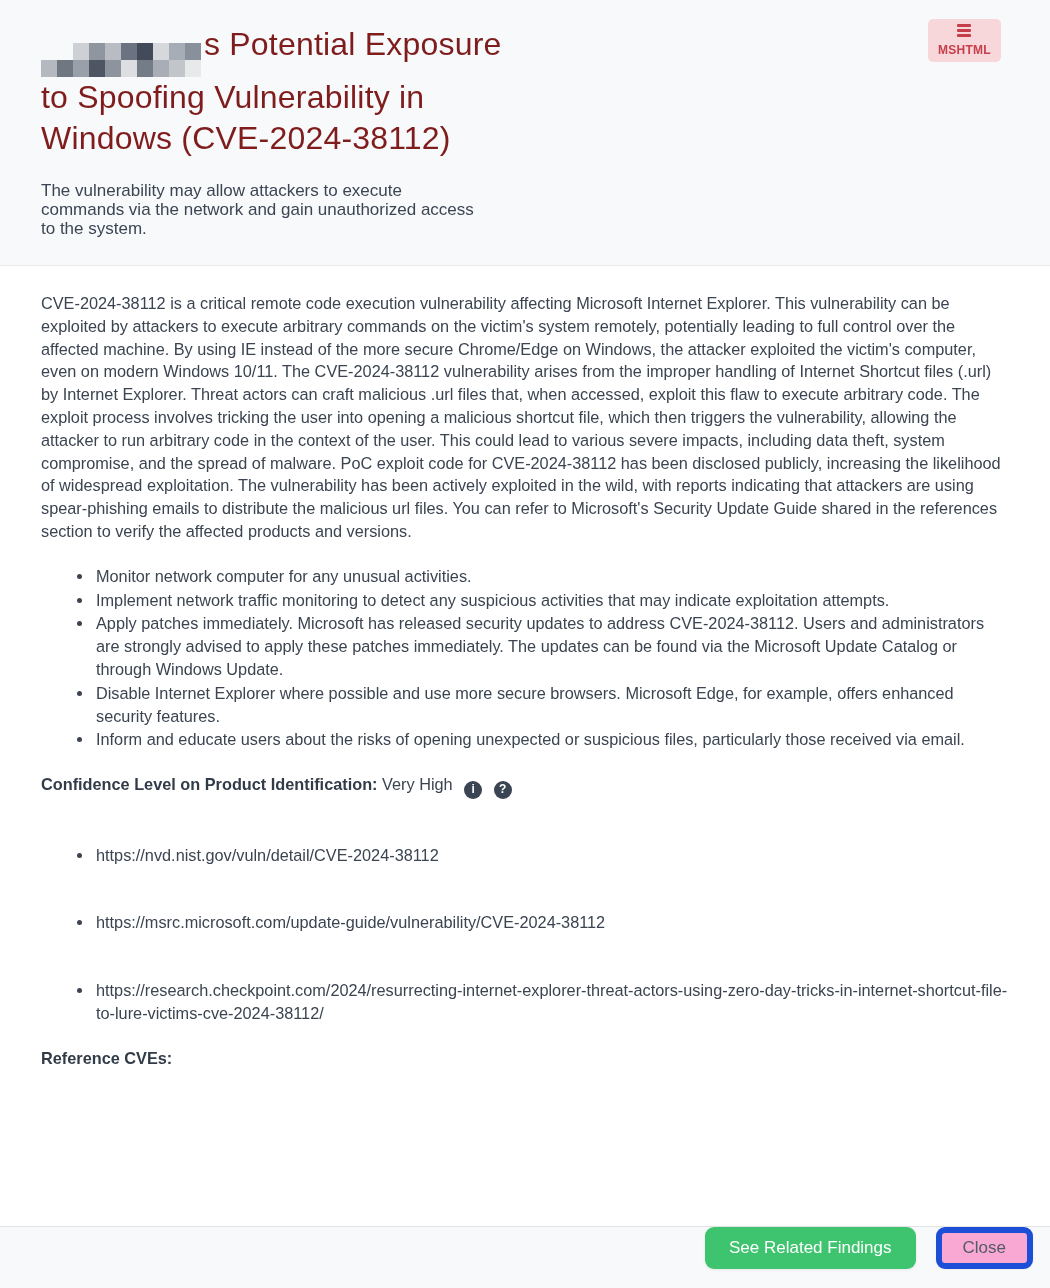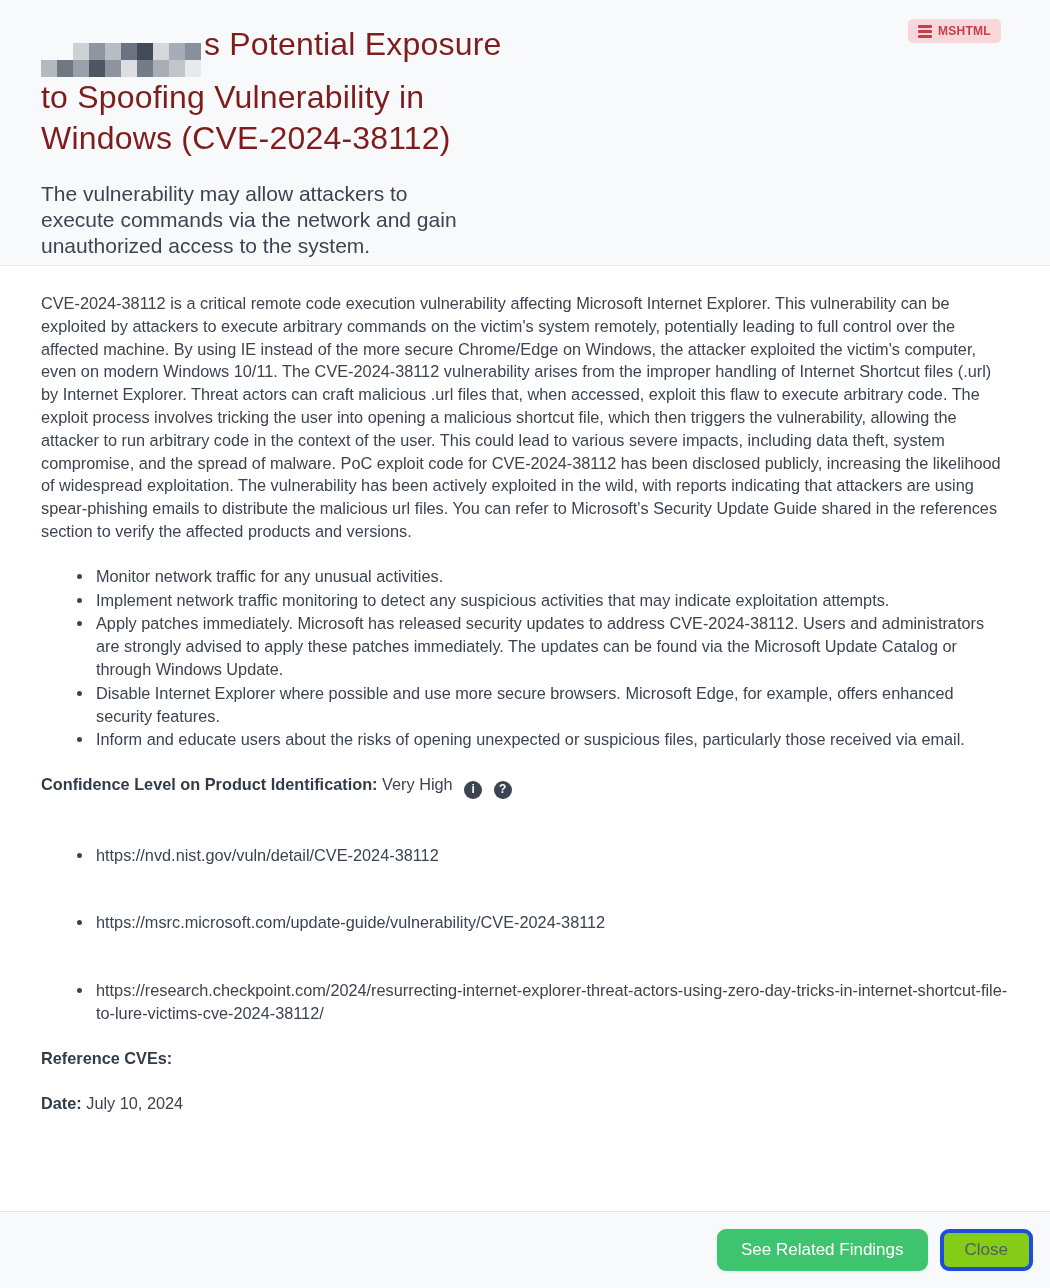--- a/index.html
+++ b/index.html
@@ -37,41 +37,42 @@
     width: 160px;
     height: 34px;
     vertical-align: -5px;
     margin-right: 3px;
     overflow: hidden;
   }
   .redaction .px { width: 16px; height: 17px; display: block; }
   .subtitle {
     margin: 22px 0 0;
     width: 440px;
-    font-size: 21px;
-    line-height: 26px;
+    font-size: 17px;
+    line-height: 19px;
     color: #3c4553;
   }
   .badge {
     position: absolute;
     top: 19px;
     right: 49px;
     display: inline-flex;
     align-items: center;
     gap: 6px;
     background: #f8d7da;
     color: #c73e4b;
     border: none;
     border-radius: 5px;
     padding: 5px 10px;
     font-size: 12px;
     font-weight: 700;
     letter-spacing: 0.3px;
     cursor: pointer;
     font-family: inherit;
+    flex-direction: column;
   }
   .badge-icon { display: inline-flex; flex-direction: column; gap: 2px; }
   .badge-icon i { display: block; width: 14px; height: 3px; background: #c73e4b; border-radius: 1px; }
 
   
   .modal-body {
     padding: 26px 41px 0 41px;
     font-size: 16.3px;
     line-height: 22.8px;
   }
@@ -97,48 +98,47 @@
     margin-left: 7px;
     cursor: pointer;
   }
   .date-line { margin: 22px 0 0; }
   .date-line strong { color: #323b48; }
 
   
   .modal-footer {
     position: absolute;
     left: 0; right: 0; bottom: 0;
-    height: 77px;
+    height: 62px;
     background: #f8f9fb;
     border-top: 1px solid #e3e4e6;
     display: flex;
-    align-items: center;
     justify-content: flex-end;
-    gap: 12px;
+    gap: 20px;
     padding-right: 17px;
   }
   .btn {
     height: 42px;
     border-radius: 9px;
     font-size: 17px;
     font-family: inherit;
     cursor: pointer;
   }
   .btn-green {
     background: #3ec46f;
     color: #ffffff;
     border: none;
     padding: 0 24px;
     font-weight: 500;
     box-shadow: 0 1px 3px rgba(0,0,0,0.08);
   }
   .btn-close {
-    background: #84cc16;
+    background: #f9a8d4;
     color: #525b66;
-    border: 4px solid #1d4ed8;
+    border: 6px solid #1d4ed8;
     padding: 0 21px;
     box-shadow: 0 1px 2px rgba(0,0,0,0.04);
   }
 </style>
 </head>
 <body>
 
 <div class="modal">
 
   <header class="modal-header">
@@ -173,21 +173,21 @@
           <span class="px" style="background: rgb(232, 233, 235);"></span>
         </span><span>s Potential Exposure to Spoofing Vulnerability in Windows (CVE-2024-38112)</span></h1>
     <p class="subtitle">The vulnerability may allow attackers to execute commands via the network and gain unauthorized access to the system.</p>
   </header>
 
   <main class="modal-body">
     <p class="desc">CVE-2024-38112 is a critical remote code execution vulnerability affecting Microsoft Internet Explorer. This vulnerability can be exploited by attackers to execute arbitrary commands on the victim's system remotely, potentially leading to full control over the affected machine. By using IE instead of the more secure Chrome/Edge on Windows, the attacker exploited the victim's computer, even on modern Windows 10/11. The CVE-2024-38112 vulnerability arises from the improper handling of Internet Shortcut files (.url) by Internet Explorer. Threat actors can craft malicious .url files that, when accessed, exploit this flaw to execute arbitrary code. The exploit process involves tricking the user into opening a malicious shortcut file, which then triggers the vulnerability, allowing the attacker to run arbitrary code in the context of the user. This could lead to various severe impacts, including data theft, system compromise, and the spread of malware. PoC exploit code for CVE-2024-38112 has been disclosed publicly, increasing the likelihood of widespread exploitation. The vulnerability has been actively exploited in the wild, with reports indicating that attackers are using spear-phishing emails to distribute the malicious url files. You can refer to Microsoft's Security Update Guide shared in the references section to verify the affected products and versions.</p>
 
     <ul>
 
-    <li>Monitor network traffic for any unusual activities.</li>
+    <li>Monitor network computer for any unusual activities.</li>
         <li>Implement network traffic monitoring to detect any suspicious activities that may indicate exploitation attempts.</li>
         <li>Apply patches immediately. Microsoft has released security updates to address CVE-2024-38112. Users and administrators are strongly advised to apply these patches immediately. The updates can be found via the Microsoft Update Catalog or through Windows Update.</li>
         <li>Disable Internet Explorer where possible and use more secure browsers. Microsoft Edge, for example, offers enhanced security features.</li>
         <li>Inform and educate users about the risks of opening unexpected or suspicious files, particularly those received via email.</li>
       </ul>
 
     <p class="conf-line">
       <strong>Confidence Level on Product Identification:</strong>
       <span>Very High</span>
       <span class="circle-icon">i</span>
@@ -196,24 +196,20 @@
 
     <ul>
 
     <li class="ref">https://nvd.nist.gov/vuln/detail/CVE-2024-38112</li>
         <li class="ref">https://msrc.microsoft.com/update-guide/vulnerability/CVE-2024-38112</li>
         <li class="ref">https://research.checkpoint.com/2024/resurrecting-internet-explorer-threat-actors-using-zero-day-tricks-in-internet-shortcut-file-to-lure-victims-cve-2024-38112/</li>
       </ul>
 
     <p class="sec-h">Reference CVEs:</p>
 
-    <p class="date-line">
-      <strong>Date:</strong>
-      <span>July 10, 2024</span>
-    </p>
   </main>
 
   <footer class="modal-footer">
     <button class="btn btn-green">See Related Findings</button>
     <button class="btn btn-close">Close</button>
   </footer>
 
 </div>
 
 </body></html>

